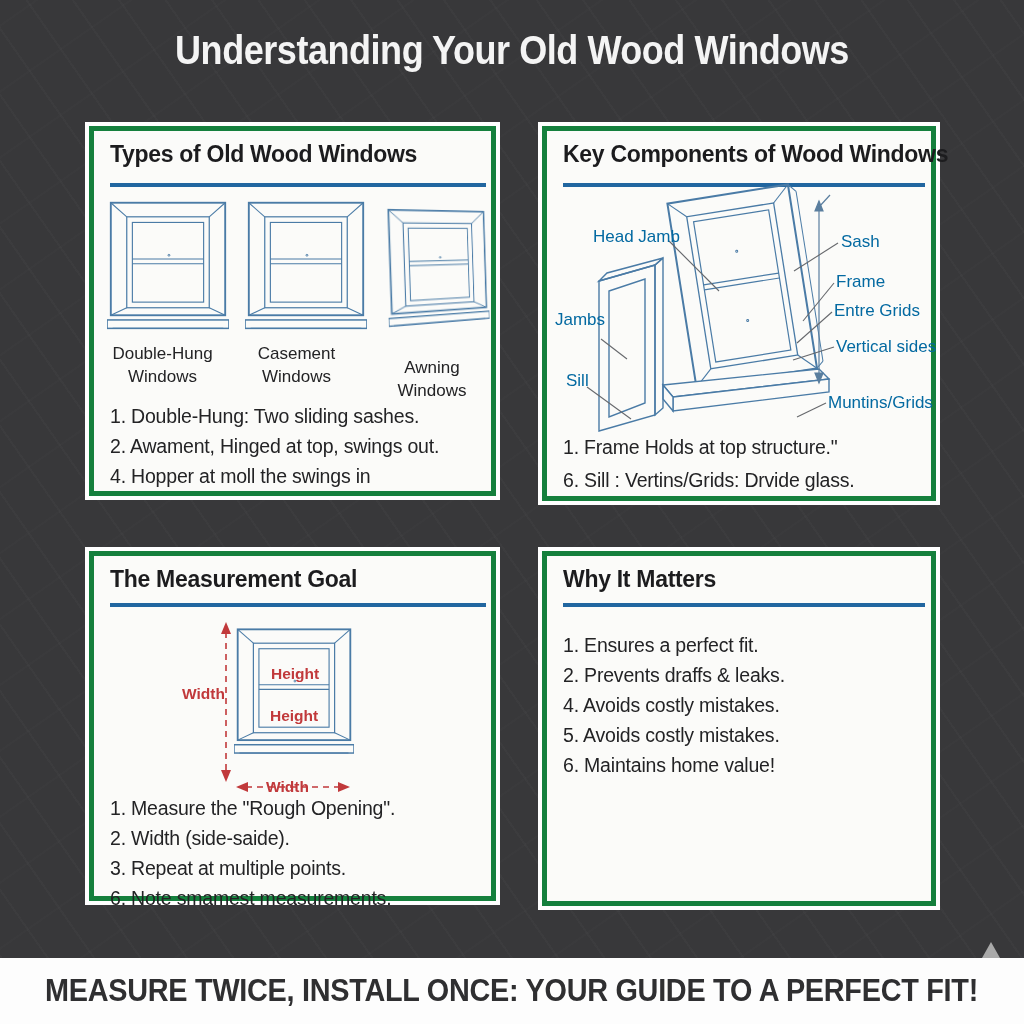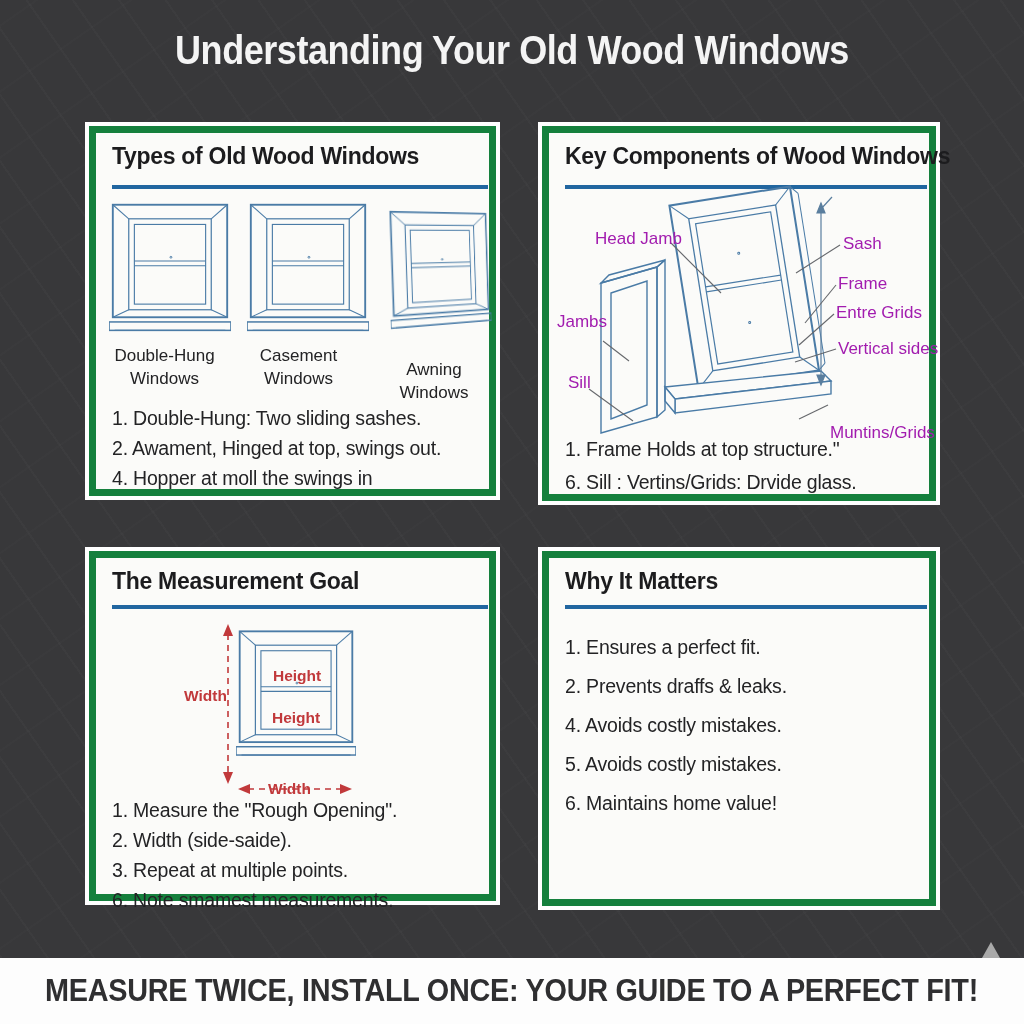--- a/index.html
+++ b/index.html
@@ -6,27 +6,27 @@
     font-family:"Liberation Sans", sans-serif;}
   .stage{position:relative;width:1024px;height:1024px;background:#38383a;}
   .bg-pattern{position:absolute;inset:0;pointer-events:none;
     background:
       repeating-linear-gradient(55deg, rgba(255,255,255,0.018) 0 2px, transparent 2px 38px),
       repeating-linear-gradient(-35deg, rgba(255,255,255,0.012) 0 2px, transparent 2px 54px);}
   .title{position:absolute;left:0;top:28px;width:1024px;margin:0;text-align:center;
     color:#f4f4f4;font-size:40px;font-weight:700;letter-spacing:-0.5px;
     transform:scaleX(0.9);}
   .panel{position:absolute;box-sizing:border-box;background:#fbfbf9;
-    border:7px solid #15803d;box-shadow:0 0 0 4px #ffffff;}
+    border:5px solid #15803d;box-shadow:0 0 0 4px #ffffff;}
   .panel h2{position:absolute;left:16px;top:10px;margin:0;color:#1c1c1e;
     font-size:23px;font-weight:700;letter-spacing:-0.3px;white-space:nowrap;}
   .rule{position:absolute;left:16px;height:4px;background:#2166a0;}
   .li{color:#232325;font-size:19.5px;letter-spacing:-0.2px;white-space:nowrap;}
   .win-label{color:#232325;font-size:17px;text-align:center;line-height:1.35;}
-  .dlabel{position:absolute;color:#a21caf;font-size:17px;white-space:nowrap;}
+  .dlabel{position:absolute;color:#0369a1;font-size:17px;white-space:nowrap;}
   .rlabel{position:absolute;color:#c1393b;font-size:15.5px;font-weight:700;white-space:nowrap;}
   svg{display:block;}
   .footer{position:absolute;left:0;top:958px;width:1024px;height:66px;background:#fdfdfd;
     display:flex;align-items:center;justify-content:center;}
   .footer-text{color:#2f2f31;font-size:31px;font-weight:700;letter-spacing:-0.3px;
     transform:scaleX(0.93);white-space:nowrap;}
   .up-triangle{position:absolute;right:24px;top:942px;width:0;height:0;
     border-left:9px solid transparent;border-right:9px solid transparent;
     border-bottom:16px solid #a9a9a9;}
 </style>
@@ -145,21 +145,21 @@
       </g>
     </svg>
 
     <span class="dlabel" style="left:46px;top:96px;">Head Jamb</span>
     <span class="dlabel" style="left:294px;top:101px;">Sash</span>
     <span class="dlabel" style="left:289px;top:141px;">Frame</span>
     <span class="dlabel" style="left:287px;top:170px;">Entre Grids</span>
     <span class="dlabel" style="left:8px;top:179px;">Jambs</span>
     <span class="dlabel" style="left:289px;top:206px;">Vertical sides</span>
     <span class="dlabel" style="left:19px;top:240px;">Sill</span>
-    <span class="dlabel" style="left:281px;top:262px;margin-top:28px;">Muntins/Grids</span>
+    <span class="dlabel" style="left:281px;top:262px;">Muntins/Grids</span>
 
     <div style="position:absolute;left:16px;top:305px;display:flex;flex-direction:column;gap:10px;">
       <div class="li">1. Frame Holds at top structure."</div>
       <div class="li">6. Sill : Vertins/Grids: Drvide glass.</div>
     </div>
   </section>
 
   <section class="panel" style="left:89px;top:551px;width:407px;height:350px;">
     <h2>The Measurement Goal</h2>
     <div class="rule" style="top:47px;width:376px;"></div>
@@ -192,21 +192,21 @@
       <div class="li">2. Width (side-saide).</div>
       <div class="li">3. Repeat at multiple points.</div>
       <div class="li">6. Note smamest measurements.</div>
     </div>
   </section>
 
   <section class="panel" style="left:542px;top:551px;width:394px;height:355px;">
     <h2>Why It Matters</h2>
     <div class="rule" style="top:47px;width:362px;"></div>
 
-    <div style="position:absolute;left:16px;top:78px;display:flex;flex-direction:column;gap:16px;">
+    <div style="position:absolute;left:16px;top:78px;display:flex;flex-direction:column;gap:7px;">
       <div class="li">1. Ensures a perfect fit.</div>
       <div class="li">2. Prevents draffs &amp; leaks.</div>
       <div class="li">4. Avoids costly mistakes.</div>
       <div class="li">5. Avoids costly mistakes.</div>
       <div class="li">6. Maintains home value!</div>
     </div>
   </section>
 
   <div class="up-triangle"></div>
 

